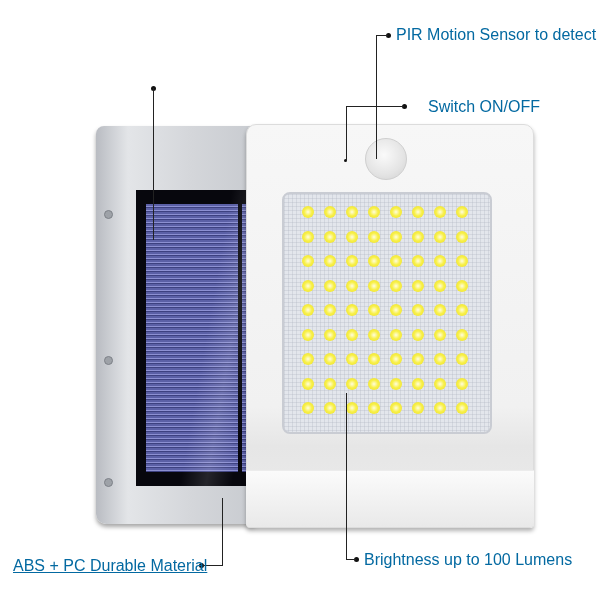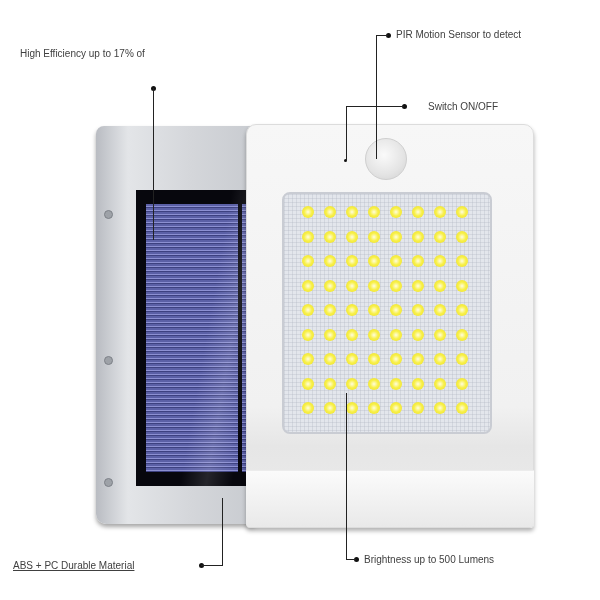--- a/index.html
+++ b/index.html
@@ -1,17 +1,17 @@
 <!DOCTYPE html>
 <html><head>
 <meta charset="utf-8">
 <style>
   html, body { margin: 0; padding: 0; }
   body { width: 600px; height: 600px; background: #ffffff; position: relative; overflow: hidden; font-family: "Liberation Sans", sans-serif; color: #222; }
-  .label { position: absolute; font-size: 10px; line-height: 19px; color: #404040; white-space: nowrap; }
+  .label { position: absolute; font-size: 16px; line-height: 19px; color: #0369a1; white-space: nowrap; }
   .line { position: absolute; background: #222; }
   .dot { position: absolute; width: 5px; height: 5px; border-radius: 50%; background: #111; }
 
   
   .housing-left { position: absolute; left: 96px; top: 126px; width: 160px; height: 398px;
     background: linear-gradient(90deg, #b9bcc2 0%, #e3e5e8 20%, #d4d6da 60%, #c8cbd0 100%);
     border-radius: 8px 4px 2px 10px; box-shadow: 0 3px 4px rgba(0,0,0,0.35); }
   .screw { position: absolute; width: 7px; height: 7px; border-radius: 50%; background: #9ea2a8; border: 1px solid #7d8188; }
   .solar-frame { position: absolute; left: 136px; top: 190px; width: 122px; height: 296px; background: #07070d; }
   .solar-cell { position: absolute; top: 14px; bottom: 14px;
@@ -138,26 +138,25 @@
 
 <div class="dot" style="left:199px; top:563px;"></div>
 <div class="line" style="left:201px; top:565px; width:22px; height:1px;"></div>
 <div class="line" style="left:222px; top:498px; width:1px; height:68px;"></div>
 
 <div class="dot" style="left:354px; top:557px;"></div>
 <div class="line" style="left:346px; top:559px; width:10px; height:1px;"></div>
 <div class="line" style="left:346px; top:393px; width:1px; height:167px;"></div>
 
 <div class="label" style="left:20px; top:44px;">
-  <div>High Efficiency up to 17% of</div>
 </div>
 <div class="label" style="left:396px; top:25px;">
   <div>PIR Motion Sensor to detect</div>
 </div>
 <div class="label" style="left:428px; top:97px;">
   <span>Switch ON/OFF</span>
 </div>
 <div class="label" style="left:13px; top:556px;text-decoration:underline;">
   <span>ABS + PC Durable Material</span>
 </div>
 <div class="label" style="left:364px; top:550px;">
-  <div>Brightness up to 500 Lumens</div>
+  <div>Brightness up to 100 Lumens</div>
 </div>
 
 </body></html>

